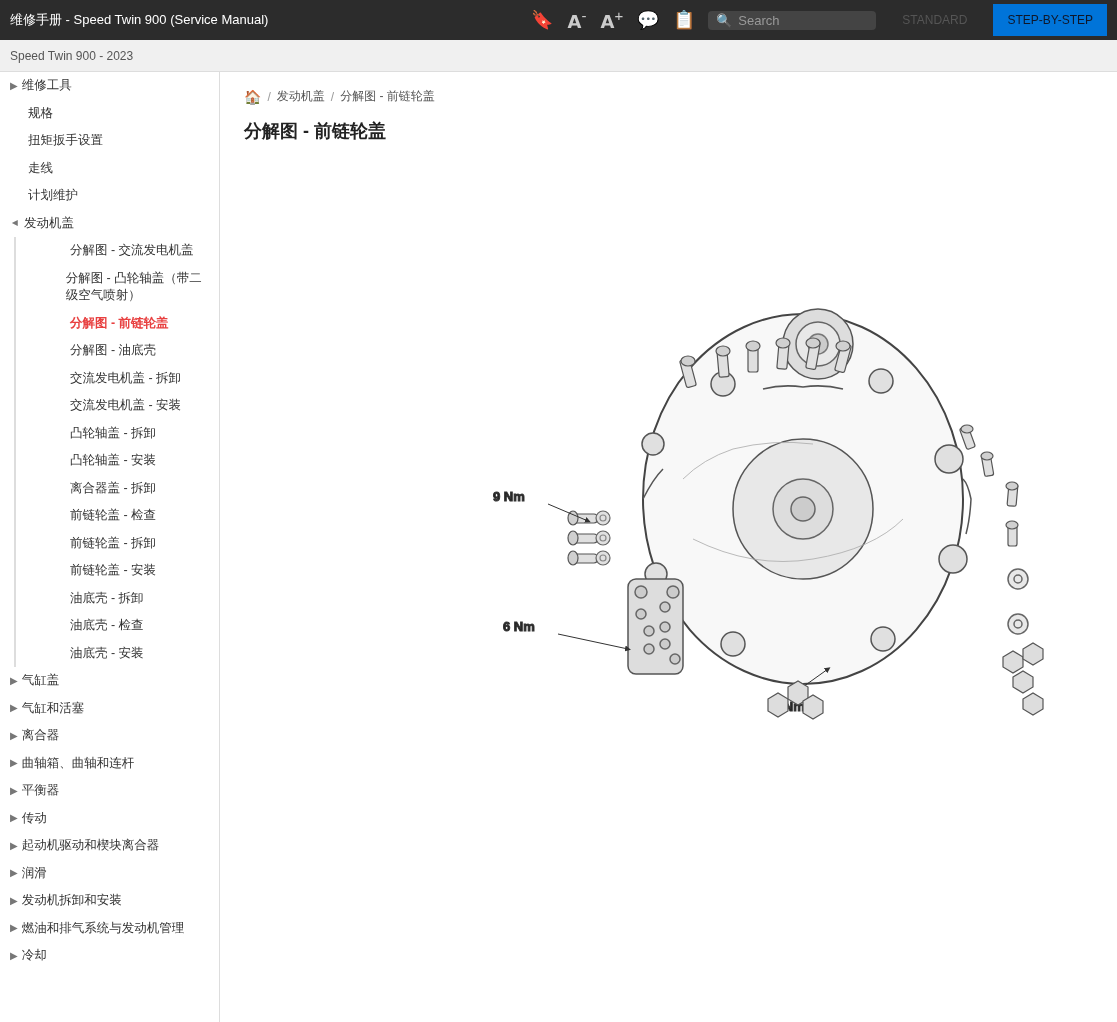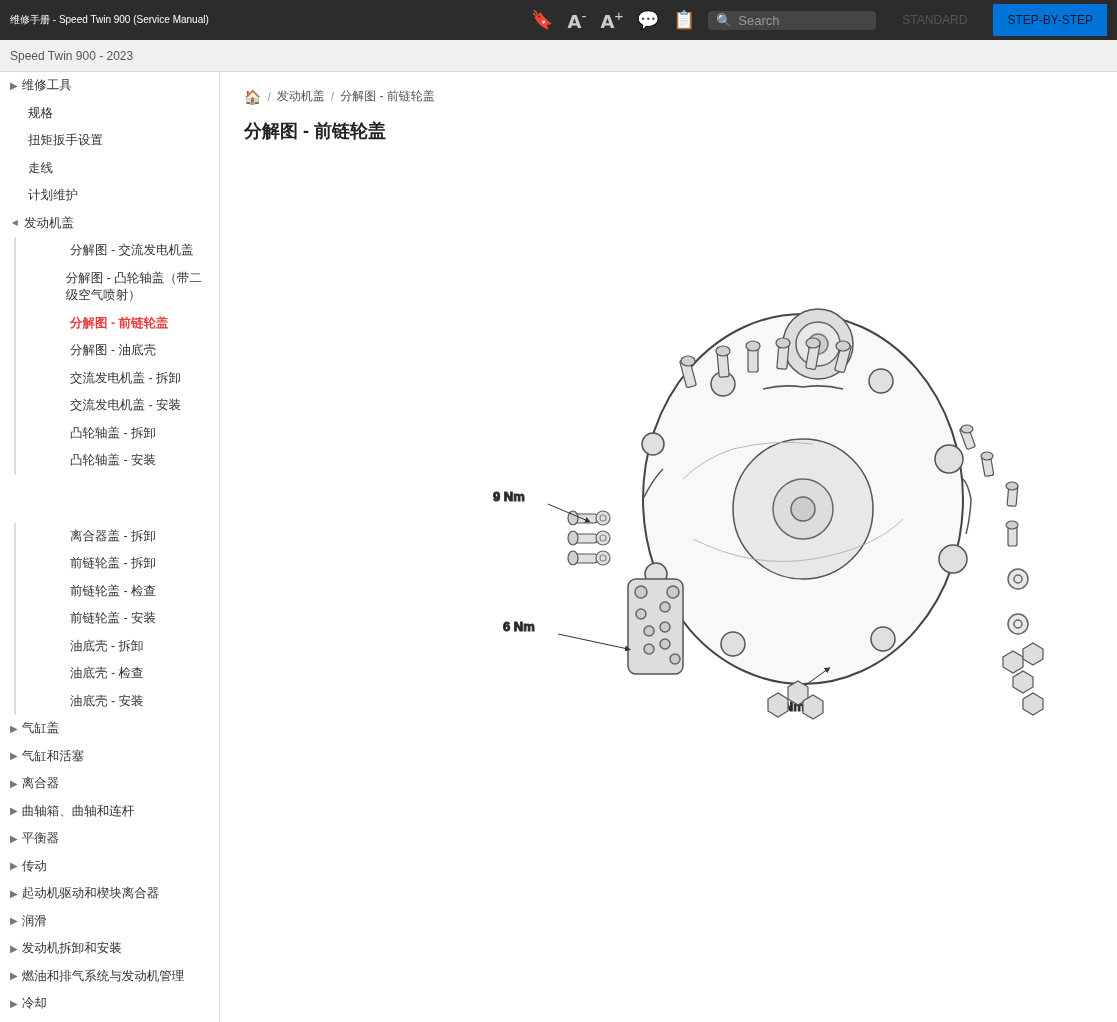--- a/index.html
+++ b/index.html
@@ -3,21 +3,21 @@
   <meta charset="utf-8">
   <style>
     * { box-sizing: border-box; margin: 0; padding: 0; }
     body { font-family: Arial, sans-serif; font-size: 13px; color: #333; background: #fff; height: 1022px; width: 1117px; overflow: hidden; display: flex; flex-direction: column; }
 
     
     #topbar {
       display: flex; align-items: center; background: #2c2c2c; color: #ccc;
       height: 40px; padding: 0 10px; gap: 12px; flex-shrink: 0;
     }
-    #topbar-title { color: #fff; font-size: 10px; flex: 1; }
+    #topbar-title { color: #fff; font-size: 13px; flex: 1; }
     #topbar-icons { display: flex; gap: 14px; align-items: center; }
     .topbar-icon { color: #ccc; font-size: 18px; cursor: pointer; }
     #search-box {
       display: flex; align-items: center; background: #444; border-radius: 4px;
       padding: 2px 8px; gap: 6px;
     }
     #search-box input {
       background: transparent; border: none; outline: none; color: #ccc;
       font-size: 13px; width: 130px;
     }
@@ -150,31 +150,31 @@
         <span>交流发电机盖 - 安装</span>
       </div>
       <div class="sidebar-item indent1" style="padding-left: 36px; border-left: 2px solid rgb(221, 221, 221); margin-left: 14px;">
         <span style="width:14px;display:inline-block"></span>
         <span>凸轮轴盖 - 拆卸</span>
       </div>
       <div class="sidebar-item indent1" style="padding-left: 36px; border-left: 2px solid rgb(221, 221, 221); margin-left: 14px;">
         <span style="width:14px;display:inline-block"></span>
         <span>凸轮轴盖 - 安装</span>
       </div>
-      <div class="sidebar-item indent1" style="padding-left: 36px; border-left: 2px solid rgb(221, 221, 221); margin-left: 14px; margin-top: 48px;">
+      <div class="sidebar-item indent1" style="padding-left: 36px; border-left: 2px solid rgb(221, 221, 221); margin-left: 14px;">
         <span style="width:14px;display:inline-block"></span>
         <span>离合器盖 - 拆卸</span>
       </div>
       <div class="sidebar-item indent1" style="padding-left: 36px; border-left: 2px solid rgb(221, 221, 221); margin-left: 14px;">
         <span style="width:14px;display:inline-block"></span>
+        <span>前链轮盖 - 检查</span>
+      </div>
+      <div class="sidebar-item indent1" style="padding-left: 36px; border-left: 2px solid rgb(221, 221, 221); margin-left: 14px;">
+        <span style="width:14px;display:inline-block"></span>
         <span>前链轮盖 - 拆卸</span>
-      </div>
-      <div class="sidebar-item indent1" style="padding-left: 36px; border-left: 2px solid rgb(221, 221, 221); margin-left: 14px;">
-        <span style="width:14px;display:inline-block"></span>
-        <span>前链轮盖 - 检查</span>
       </div>
       <div class="sidebar-item indent1" style="padding-left: 36px; border-left: 2px solid rgb(221, 221, 221); margin-left: 14px;">
         <span style="width:14px;display:inline-block"></span>
         <span>前链轮盖 - 安装</span>
       </div>
       <div class="sidebar-item indent1" style="padding-left: 36px; border-left: 2px solid rgb(221, 221, 221); margin-left: 14px;">
         <span style="width:14px;display:inline-block"></span>
         <span>油底壳 - 拆卸</span>
       </div>
       <div class="sidebar-item indent1" style="padding-left: 36px; border-left: 2px solid rgb(221, 221, 221); margin-left: 14px;">

